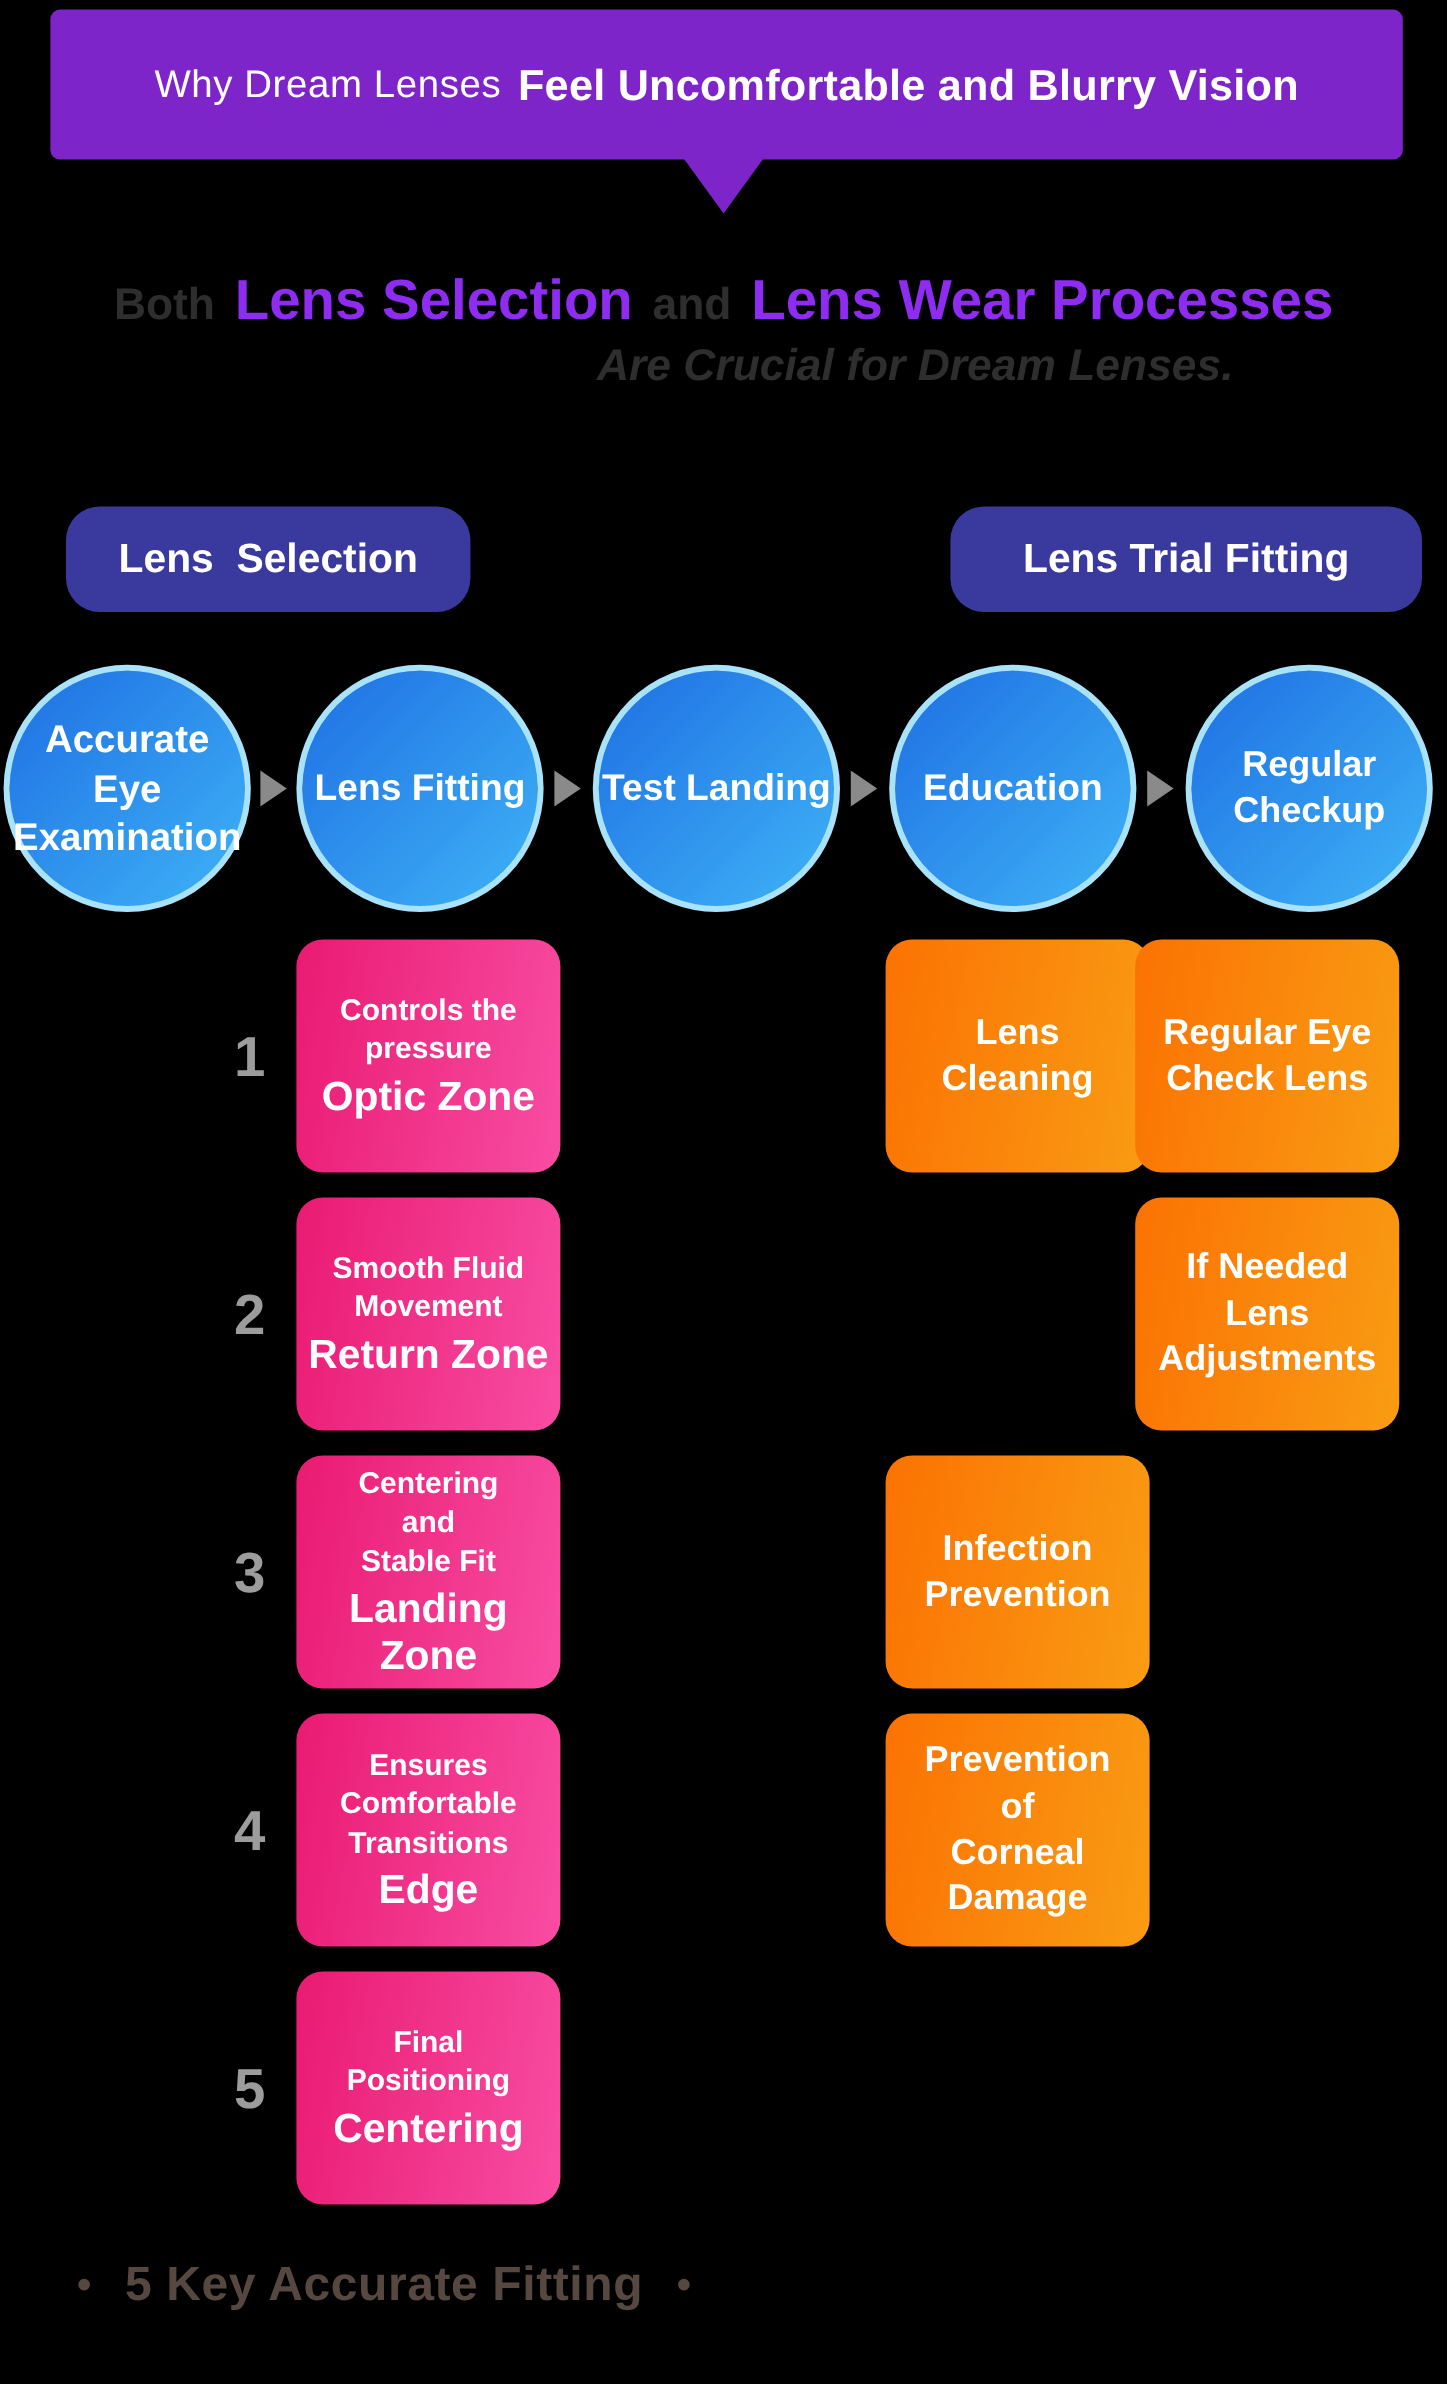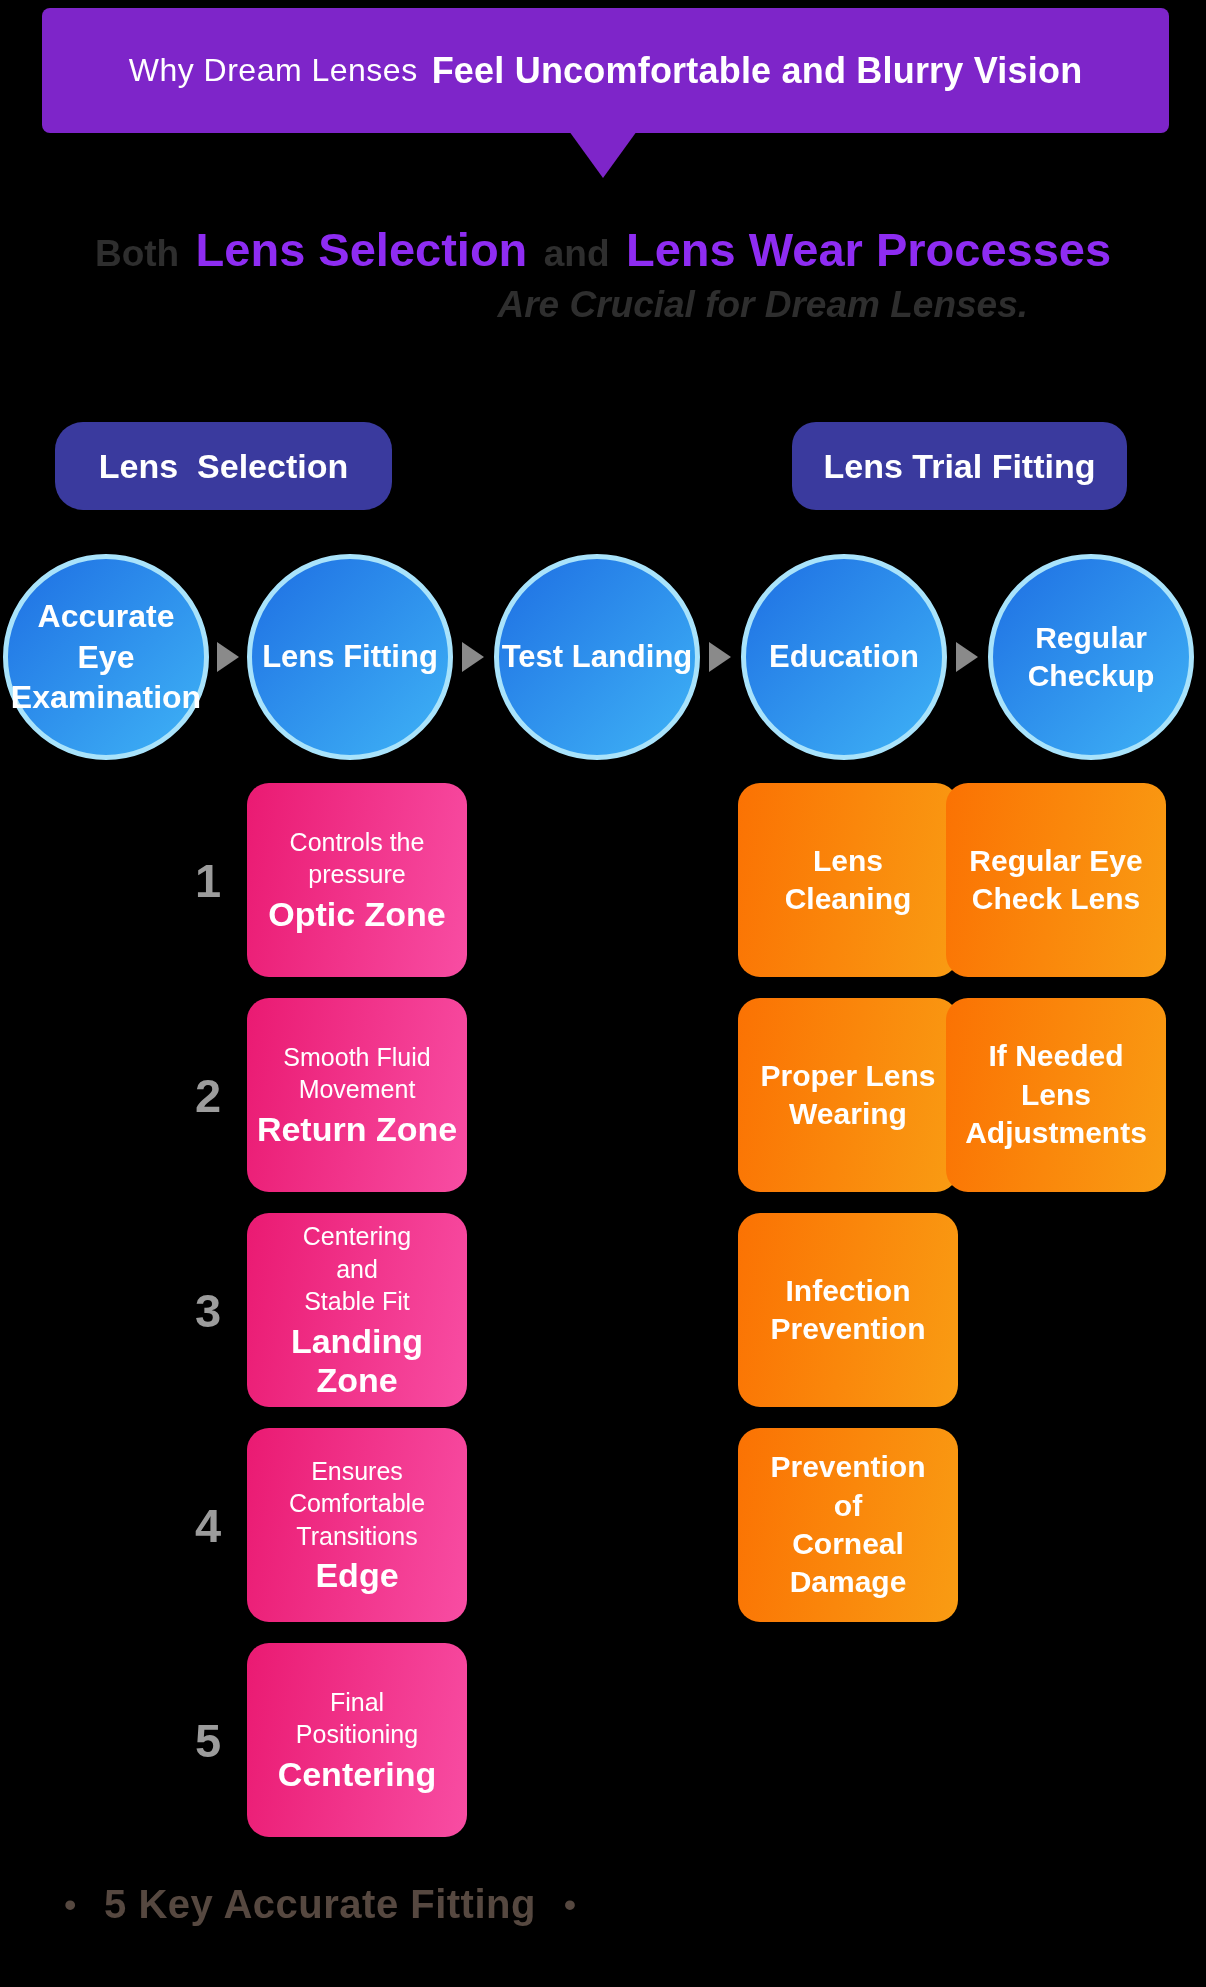--- a/index.html
+++ b/index.html
@@ -34,21 +34,21 @@
     color:var(--muted_gray,#2e2e2e);font-size:37px;font-weight:800;font-style:italic;
   }
   
   .pill{
     position:absolute;top:422px;height:88px;border-radius:28px;
     background:var(--pill_indigo,#3a3a9e);color:#fff;
     display:flex;align-items:center;justify-content:center;
     font-size:34px;font-weight:800;white-space:pre;
   }
   .pill-left{left:55px;width:337px;}
-  .pill-right{left:792px;width:335px;border-radius:24px;}
+  .pill-right{left:792px;width:393px;}
   
   .circle{
     position:absolute;top:554px;width:206px;height:206px;border-radius:50%;
     box-sizing:border-box;border:5px solid var(--circle_border,#a9e3fb);
     background:linear-gradient(135deg,var(--circle_blue_start,#1e6fe3) 0%,var(--circle_blue_end,#3fb3f6) 100%);
     display:flex;align-items:center;justify-content:center;text-align:center;
     color:#fff;font-weight:800;font-size:31px;line-height:1.28;
   }
   .circle span{white-space:pre-line;}
   .c1{left:3px;font-size:32px;}
@@ -70,21 +70,21 @@
     display:flex;align-items:center;justify-content:center;
     color:var(--number_gray,#9c9c9c);font-size:47px;font-weight:800;
   }
   
   .pinkbox{
     position:absolute;left:247px;width:220px;height:194px;border-radius:22px;
     background:linear-gradient(100deg,var(--pink_start,#ea1a72),var(--pink_end,#f84da3));
     display:flex;flex-direction:column;align-items:center;justify-content:center;
     text-align:center;color:#fff;gap:4px;
   }
-  .pinkbox .desc{font-size:25px;font-weight:400;line-height:1.3;white-space:pre-line;}
+  .pinkbox .desc{font-size:25px;font-weight:700;line-height:1.3;white-space:pre-line;}
   .pinkbox .ptitle{font-size:34px;font-weight:800;line-height:1.15;}
   
   .obox{
     position:absolute;width:220px;height:194px;border-radius:22px;
     background:linear-gradient(100deg,var(--orange_start,#fb7203),var(--orange_end,#f99c13));
     display:flex;align-items:center;justify-content:center;text-align:center;
     color:#fff;font-size:30px;font-weight:800;line-height:1.28;
   }
   .obox span{white-space:pre-line;text-align:center;}
   .ocol1{left:738px;} .ocol2{left:946px;}
@@ -176,24 +176,20 @@
   <div class="pinkbox r5">
     <div class="desc">Final
 Positioning</div>
     <div class="ptitle">Centering</div>
   </div>
 
   <div class="obox ocol1 r1">
       <span>Lens
 Cleaning</span>
     </div>
-  <div class="obox ocol1 r2">
-      <span>Proper Lens
-Wearing</span>
-    </div>
   <div class="obox ocol1 r3">
       <span>Infection
 Prevention</span>
     </div>
   <div class="obox ocol1 r4">
       <span>Prevention
 of
 Corneal
 Damage</span>
     </div>

